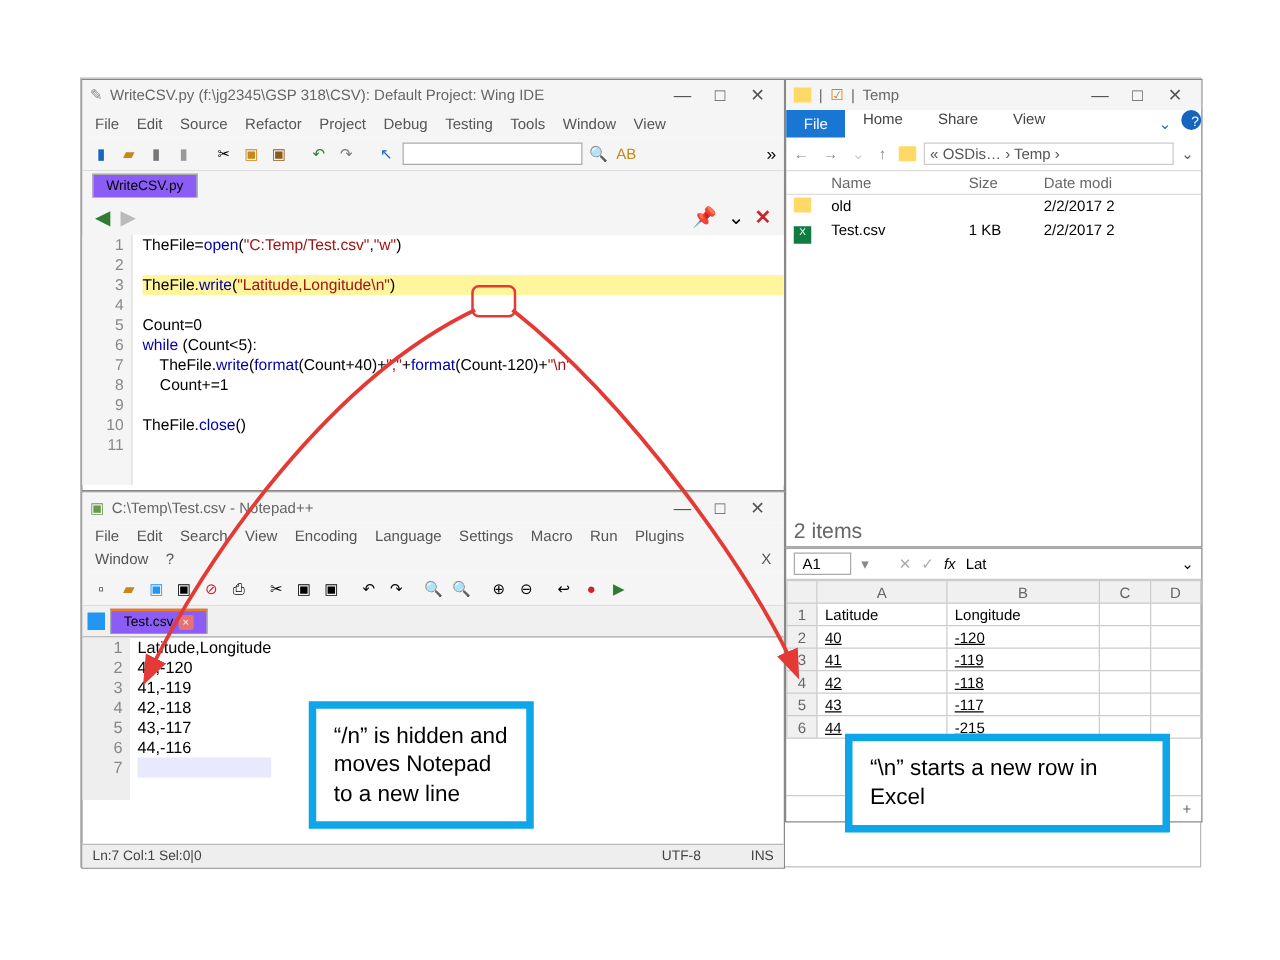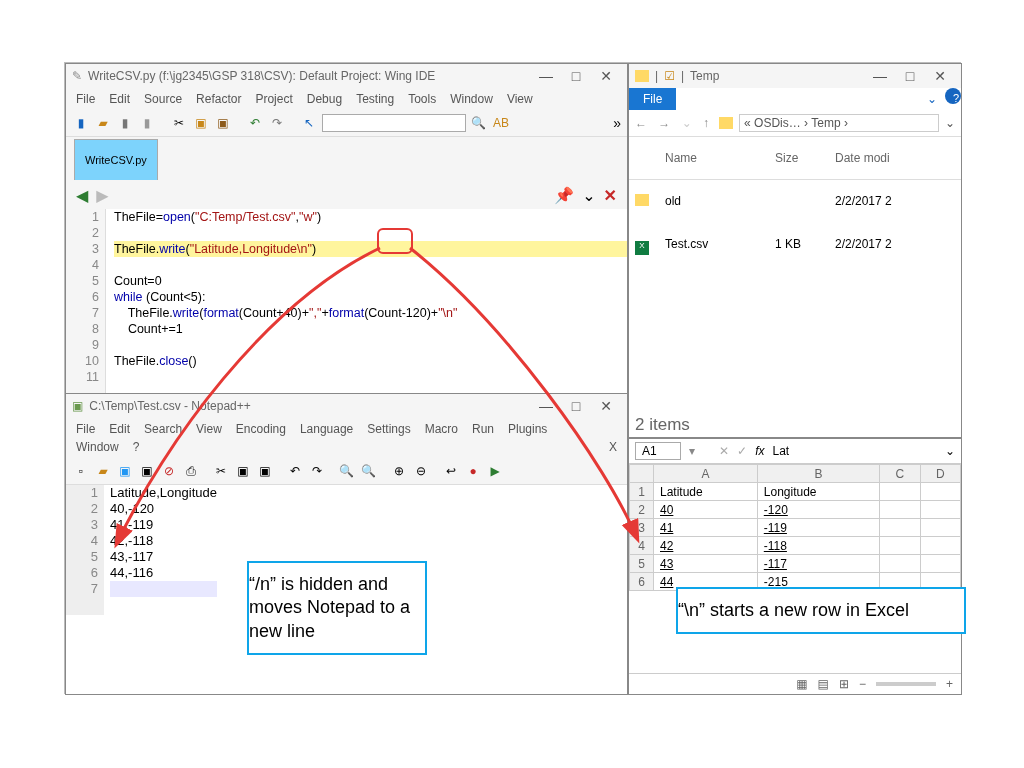--- a/index.html
+++ b/index.html
@@ -5,65 +5,65 @@
 * { box-sizing: border-box; margin: 0; padding: 0; font-family: "Segoe UI", Tahoma, sans-serif; }
 body { background: #fff; width: 1024px; height: 768px; position: relative; }
 .root { position: absolute; left: 64px; top: 62px; width: 897px; height: 632px; border: 1px solid #bbb; }
 .win { position: absolute; background: #fff; border: 1px solid #888; }
 .titlebar { height: 24px; display: flex; align-items: center; padding: 0 6px; font-size: 12px; color: #666; background: #f5f5f5; }
 .titlebar .spacer { flex: 1; }
 .tbtn { width: 30px; text-align: center; font-size: 14px; color: #555; }
 .menubar { display: flex; gap: 14px; padding: 4px 10px; font-size: 12px; color: #555; background: #f5f5f5; }
 .toolbar { display: flex; gap: 4px; padding: 4px 6px; align-items: center; background: #f5f5f5; border-bottom: 1px solid #ddd; }
 .ticon { width: 18px; height: 18px; display: inline-flex; align-items: center; justify-content: center; font-size: 12px; }
-.tab { display: inline-block; padding: 14px 10px; font-size: 11px; border: 1px solid #aaa; border-bottom: none; background: #7dd3fc; }
+.tab { display: inline-block; padding: 3px 10px; font-size: 11px; border: 1px solid #aaa; border-bottom: none; background: #8b5cf6; }
 
 #ide { left: 0; top: 0; width: 563px; height: 330px; }
 #ide .search { width: 144px; height: 18px; border: 1px solid #aaa; }
 #ide .editor { display: flex; height: 200px; background: #fff; font-family: Consolas, monospace; font-size: 12.5px; }
 #ide .gutter { width: 40px; text-align: right; padding-right: 6px; color: #888; background: #f5f5f5; border-right: 1px solid #ddd; }
 #ide .code { padding-left: 8px; flex: 1; white-space: pre; }
 .line { height: 16px; line-height: 16px; }
 .kw { color: #00a; }
 .str { color: #a31515; }
 .hl { background: #fff59d; }
 .box-hl { position: absolute; border: 2.5px solid #e53935; border-radius: 6px; }
 
 #expl { left: 563px; top: 0; width: 334px; height: 375px; }
 #expl .ribbon { display: flex; font-size: 12px; }
 #expl .ribbon .ft { background: #1976d2; color: #fff; padding: 4px 14px; }
 #expl .ribbon .rt { padding: 4px 14px; color: #444; }
 #expl .addr { display: flex; align-items: center; gap: 6px; padding: 4px 6px; font-size: 12px; color: #555; }
 #expl .navarrows { color: #888; letter-spacing: 4px; }
 #expl .folder-ico { width: 14px; height: 12px; background: #ffd966; display: inline-block; }
 #expl .list { font-size: 12px; }
-#expl .hdr, #expl .row { display: flex; padding: 14px 6px; }
+#expl .hdr, #expl .row { display: flex; padding: 2px 6px; }
 #expl .c1 { width: 30px; } .c2 { width: 110px; } .c3 { width: 60px; } .c4 { flex: 1; }
 #expl .footer { position: absolute; bottom: 2px; left: 6px; font-size: 17px; color: #666; }
 
 #npp { left: 0; top: 330px; width: 563px; height: 302px; z-index: 2; }
 #npp .tabrow { display: flex; align-items: center; padding: 2px 4px; background: #f0f0f0; border-bottom: 1px solid #aaa; }
 #npp .tabrow .save-ico { width: 14px; height: 14px; background: #2196f3; margin-right: 4px; }
 #npp .tabclose { width: 12px; height: 12px; background: #e57373; border-radius: 2px; margin-left: 4px; display: inline-flex; align-items: center; justify-content: center; color: #fff; font-size: 9px; }
 #npp .editor2 { display: flex; font-family: Consolas, monospace; font-size: 13px; height: 130px; }
 #npp .gutter2 { width: 38px; text-align: right; padding-right: 6px; color: #888; background: #eee; }
 #npp .body2 { padding-left: 6px; white-space: pre; }
 #npp .status { display: flex; font-size: 11px; color: #444; background: #eee; border-top: 1px solid #bbb; padding: 3px 8px; gap: 40px; position: absolute; bottom: 0; left: 0; right: 0; }
 
-#xl { left: 563px; top: 375px; width: 334px; height: 257px; }
+#xl { left: 563px; top: 375px; width: 334px; height: 220px; }
 #xl .fbar { display: flex; gap: 8px; align-items: center; font-size: 12px; padding: 3px 6px; border-bottom: 1px solid #ccc; }
 #xl .fbar .cellref { border: 1px solid #aaa; padding: 1px 6px; width: 46px; }
 #xl table { border-collapse: collapse; font-size: 12px; width: 100%; }
 #xl th, #xl td { border: 1px solid #ccc; padding: 1px 6px; height: 18px; }
 #xl th { background: #f0f0f0; font-weight: normal; color: #666; }
 #xl .rh { background: #f0f0f0; text-align: center; color: #666; width: 24px; }
 #xl td.num { text-align: left; text-decoration: underline; }
 #xl .trailer { display: flex; gap: 10px; justify-content: flex-end; padding: 3px 8px; font-size: 12px; color: #666; border-top: 1px solid #ccc; position: absolute; bottom: 0; left: 0; right: 0; align-items: center; }
 
-.note { position: absolute; background: #fff; border: 2px solid #0ea5e9; font-size: 18px; padding: 10px 0; z-index: 5; line-height: 1.3; }
+.note { position: absolute; background: #fff; border: 6px solid #0ea5e9; font-size: 18px; padding: 10px 14px; z-index: 5; line-height: 1.3; }
 
 svg.arrows { position: absolute; left: 0; top: 0; width: 897px; height: 632px; pointer-events: none; z-index: 4; }
 </style>
 </head>
 <body>
 
 <div class="root">
 
 <div id="ide" class="win">
   <div class="titlebar">
@@ -143,20 +143,21 @@
     <span style="color:#c88719;">☑</span>
     <span style="margin:0 6px;">|</span>
     <span>Temp</span>
     <span class="spacer"></span>
     <span class="tbtn">—</span>
     <span class="tbtn">□</span>
     <span class="tbtn">✕</span>
   </div>
   <div class="ribbon">
     <span class="ft">File</span>
+    <span id="expl-ribbon"><span class="rt">Home</span><span class="rt">Share</span><span class="rt">View</span></span>
     <span style="flex:1"></span>
     <span style="padding:4px 8px;color:#1565c0;">⌄</span>
     <span style="padding:4px 8px;background:#1565c0;color:#fff;border-radius:50%;width:16px;height:16px;font-size:11px;text-align:center;">?</span>
   </div>
   <div class="addr">
     <span class="navarrows"><span>←</span> <span>→</span> <span style="color:#ccc;">⌄</span> <span>↑</span></span>
     <span class="folder-ico"></span>
     <span style="border:1px solid #ccc;flex:1;padding:1px 4px;">« OSDis… › Temp ›</span>
     <span>⌄</span>
   </div>
@@ -229,32 +230,42 @@
     <span class="ticon">🔍</span>
     <span class="ticon">🔍</span>
     <span style="width:4px"></span>
     <span class="ticon">⊕</span>
     <span class="ticon">⊖</span>
     <span style="width:4px"></span>
     <span class="ticon">↩</span>
     <span class="ticon" style="color:#c62828;">●</span>
     <span class="ticon" style="color:#2e7d32;">▶</span>
   </div>
+  <div class="tabrow">
+    <span class="save-ico"></span>
+    <span class="tab" style="border-top:2px solid #f57c00;"><span>Test.csv</span><span class="tabclose">×</span></span>
+  </div>
   <div class="editor2">
     <div class="gutter2" id="npp-gutter">
           <div class="line">1</div>
           <div class="line">2</div>
           <div class="line">3</div>
           <div class="line">4</div>
           <div class="line">5</div>
           <div class="line">6</div>
           <div class="line">7</div>
         </div>
     <div class="body2" id="npp-body"><div class="line">Latitude,Longitude</div><div class="line">40,-120</div><div class="line">41,-119</div><div class="line">42,-118</div><div class="line">43,-117</div><div class="line">44,-116</div><div class="line" style="background: rgb(232, 232, 255);"> </div></div>
   </div>
+  <div class="status">
+    <span>Ln:7  Col:1  Sel:0|0</span>
+    <span style="flex:1"></span>
+    <span>UTF-8</span>
+    <span>INS</span>
+  </div>
 </div>
 
 <div id="xl" class="win">
   <div class="fbar">
     <span class="cellref">A1</span>
     <span style="color:#888;">▾</span>
     <span style="width:8px"></span>
     <span style="color:#aaa;">✕</span>
     <span style="color:#aaa;">✓</span>
     <span style="font-style:italic;">fx</span>
@@ -320,21 +331,21 @@
     <span>▦</span>
     <span>▤</span>
     <span>⊞</span>
     <span>−</span>
     <span style="width:60px;height:4px;background:#ccc;display:inline-block;"></span>
     <span>+</span>
   </div>
 </div>
 
 <div class="note" style="left:182px;top:498px;width:180px;">“/n” is hidden and moves Notepad to a new line</div>
-<div class="note" style="left:611px;top:524px;width:290px;">“\n” starts a new row in Excel</div>
+<div class="note" style="left:611px;top:524px;width:260px;">“\n” starts a new row in Excel</div>
 
 <svg class="arrows">
   <defs>
         <marker id="ah" markerWidth="10" markerHeight="10" refX="6" refY="3" orient="auto">
           <path d="M0,0 L8,3 L0,6 Z" fill="#e53935"></path>
         </marker>
       </defs>
   <path d="M315,185 C 200,240 100,380 52,480" stroke="#e53935" stroke-width="3" fill="none" marker-end="url(#ah)"></path>
   <path d="M345,185 C 440,260 540,400 572,475" stroke="#e53935" stroke-width="3" fill="none" marker-end="url(#ah)"></path>
 </svg>

